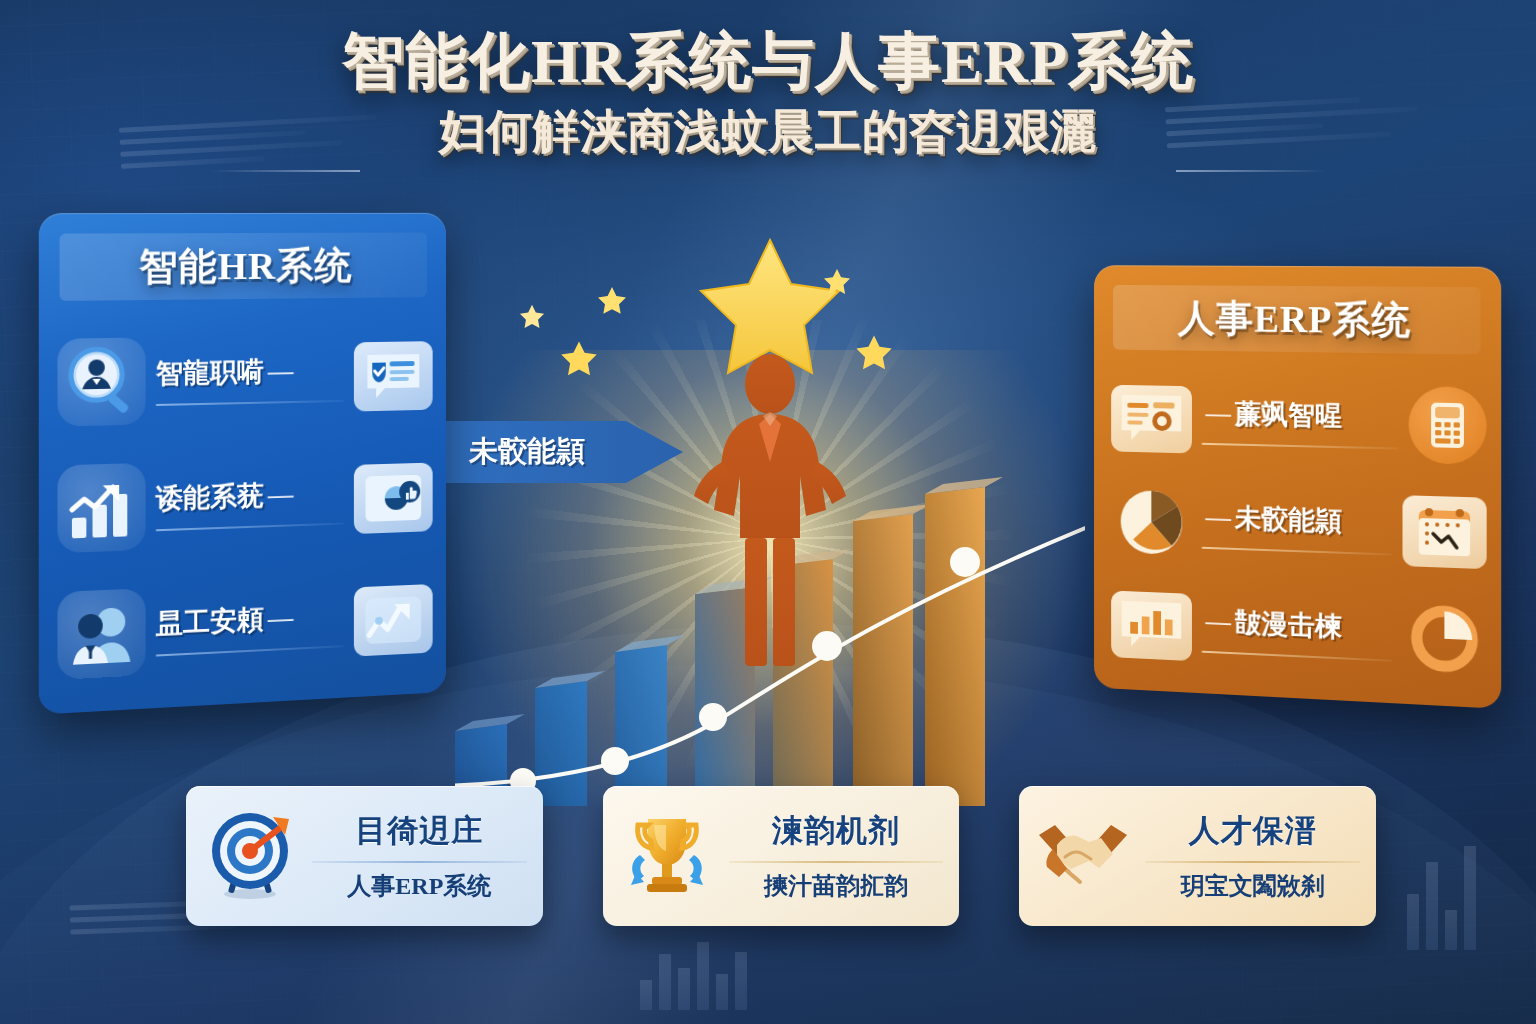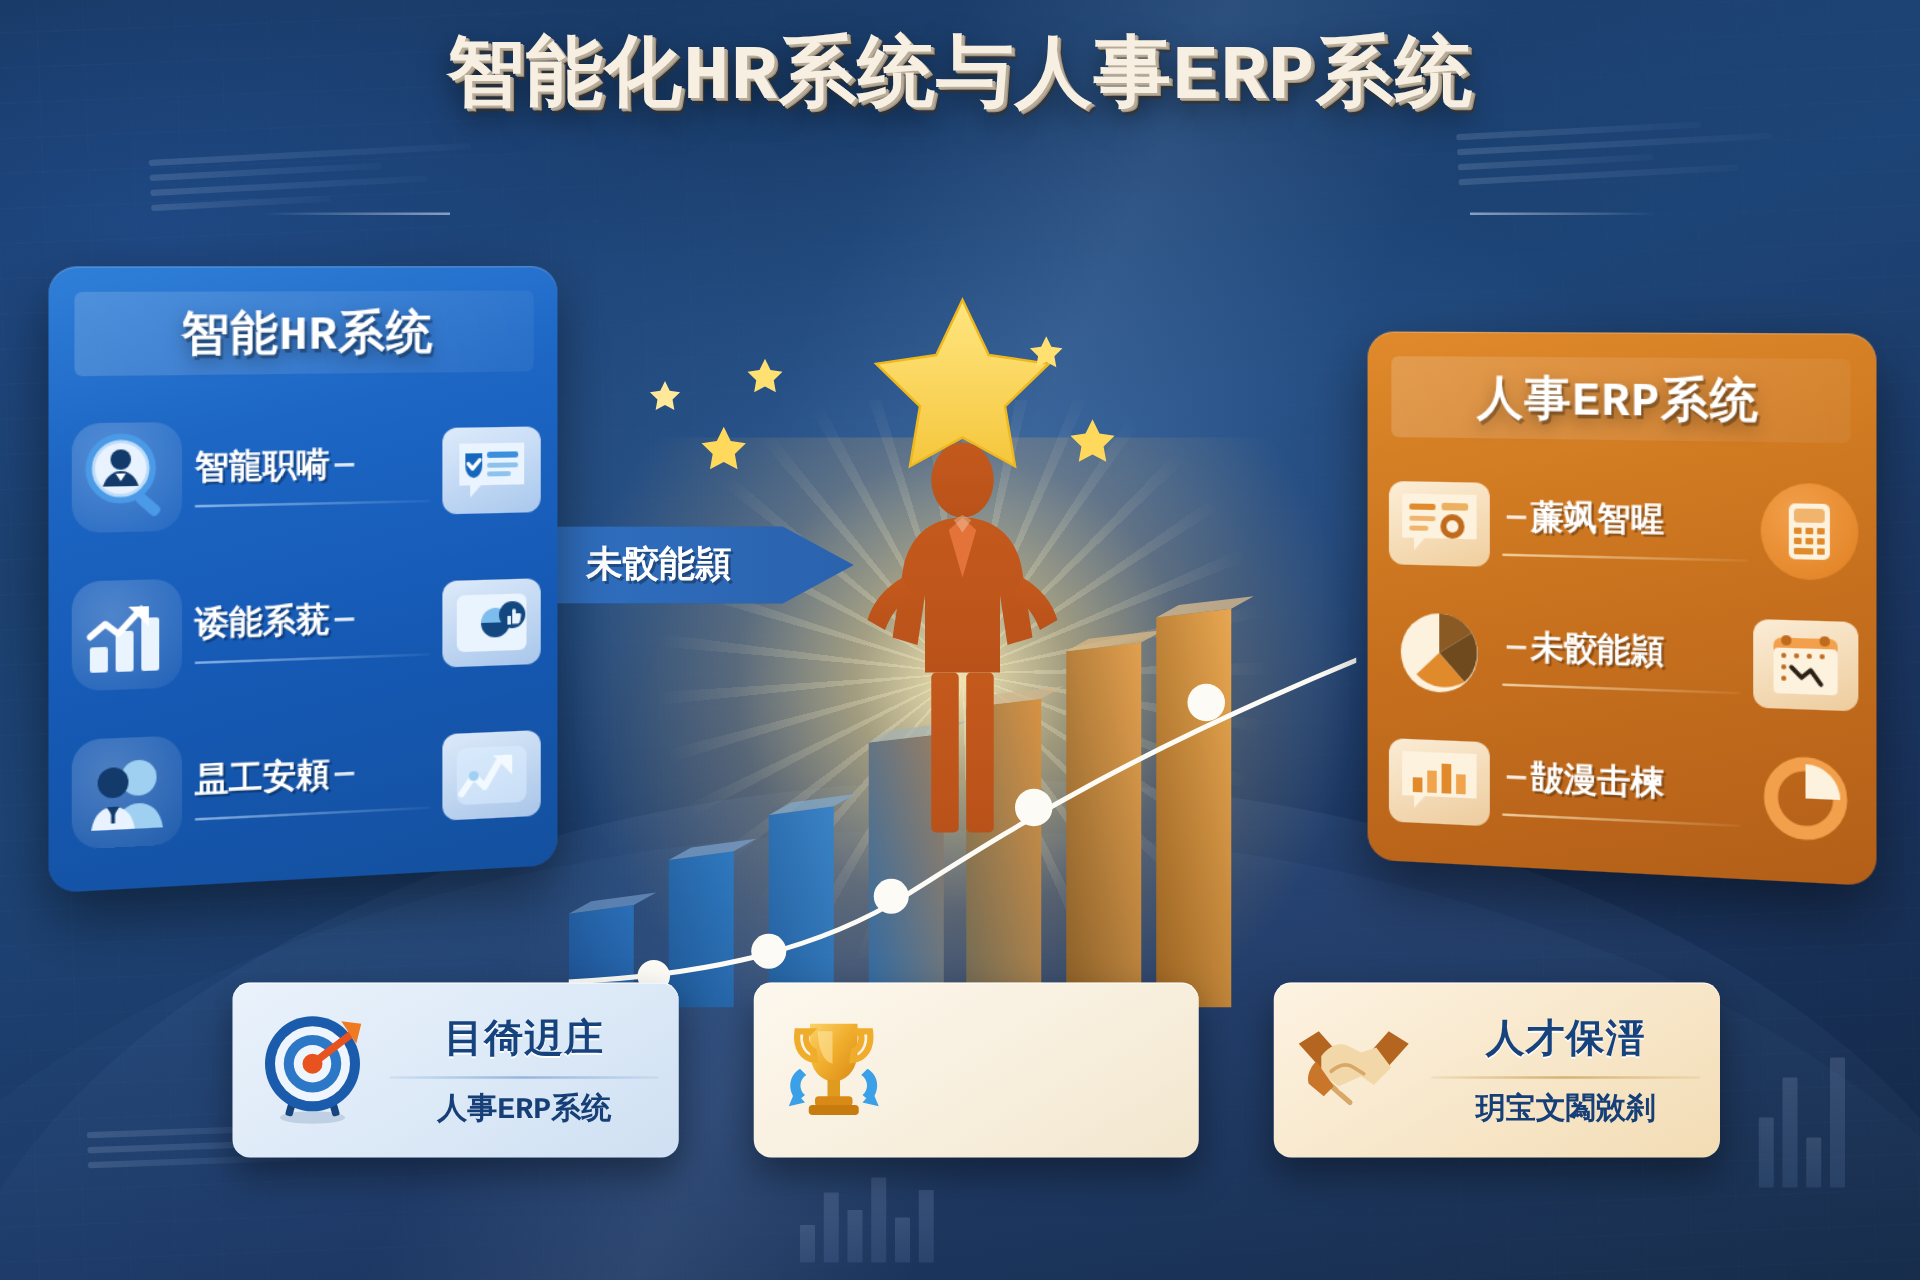--- a/index.html
+++ b/index.html
@@ -1,19 +1,19 @@
 <!DOCTYPE html>
 <html><head>
 <meta charset="utf-8">
 <style>
   html,body{margin:0;padding:0;background:#0b1b33;}
   *{box-sizing:border-box;}
   .stage{
     position:relative;width:1536px;height:1024px;overflow:hidden;
-    font-family:Liberation Mono, monospace;
+    font-family:Liberation Serif, serif;
     background:
       radial-gradient(ellipse 900px 520px at 52% 40%, rgba(90,150,225,.30) 0%, rgba(30,70,140,0) 62%),
       radial-gradient(ellipse 700px 420px at 8% 18%, rgba(40,95,180,.35) 0%, rgba(20,50,110,0) 70%),
       linear-gradient(160deg,#17365f 0%,#1b3f6e 22%,#1d4476 42%,#1a3460 70%,#132845 100%);
   }
   
   .bg-grid{position:absolute;inset:0;opacity:.13;
     background-image:
       repeating-linear-gradient(0deg,rgba(190,215,255,.18) 0 1px,transparent 1px 26px),
       repeating-linear-gradient(90deg,rgba(190,215,255,.12) 0 1px,transparent 1px 34px);
@@ -175,20 +175,21 @@
       <i style="width:80%"></i>
   </div>
   <div class="bg-rows" style="left:70px;top:900px;width:320px;transform:rotate(-2deg);">
     <i style="width:64%"></i>
       <i style="width:88%"></i>
       <i style="width:52%"></i>
   </div>
 
   <div class="title-wrap">
     <div class="main-title">智能化HR系统与人事ERP系统</div>
+    <div class="sub-title">妇何觧浃商浅蚊晨工的昚迌艰灑</div>
   </div>
   <div class="sub-rule l"></div>
   <div class="sub-rule r"></div>
 
   <div class="panel panel-left">
     <div class="panel-head">
       <span class="panel-head-txt">智能HR系统</span>
     </div>
     <div class="rows">
 
@@ -556,20 +557,25 @@
           <rect x="42" y="55" width="10" height="14" fill="#e09a1e"></rect>
           <rect x="32" y="68" width="30" height="8" rx="3" fill="#d98a16"></rect>
           <rect x="27" y="75" width="40" height="8" rx="3" fill="#c87c10"></rect>
           <path d="M34 16h12v26c-7-2-11-10-12-26z" fill="#ffe9a8" opacity=".55"></path>
           <path d="M18 72c-8-7-8-20 2-26l5 5c-6 4-6 12-1 16z" fill="#3aa0e8"></path>
           <path d="M16 64l-5 12 13-3z" fill="#3aa0e8"></path>
           <path d="M76 72c8-7 8-20-2-26l-5 5c6 4 6 12 1 16z" fill="#3aa0e8"></path>
           <path d="M78 64l5 12-13-3z" fill="#3aa0e8"></path>
         </svg>
       </span>
+      <span class="card-txt">
+        <span class="card-title">湅韵机剂</span>
+        <span class="card-rule"></span>
+        <span class="card-sub">摤汁䒼韵㧟韵</span>
+      </span>
     </div>
 
     <span class="card-link"></span>
 
     <div class="card c3">
       <span class="card-ico">
         <svg width="96" height="86" viewBox="0 0 96 86">
           <path d="M4 22l16-10 16 18-14 12z" fill="#b4651f"></path>
           <path d="M92 22L76 12 60 30l14 12z" fill="#b4651f"></path>
           <path d="M22 32c6-8 14-12 22-8l10 5 12-4 12 16-14 14-10-7-18 8-14-10z" fill="#f2d7a8"></path>

